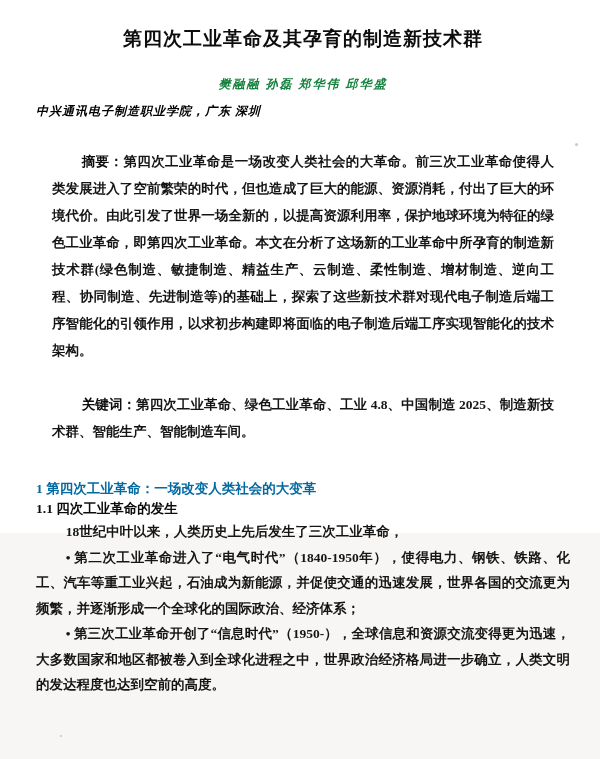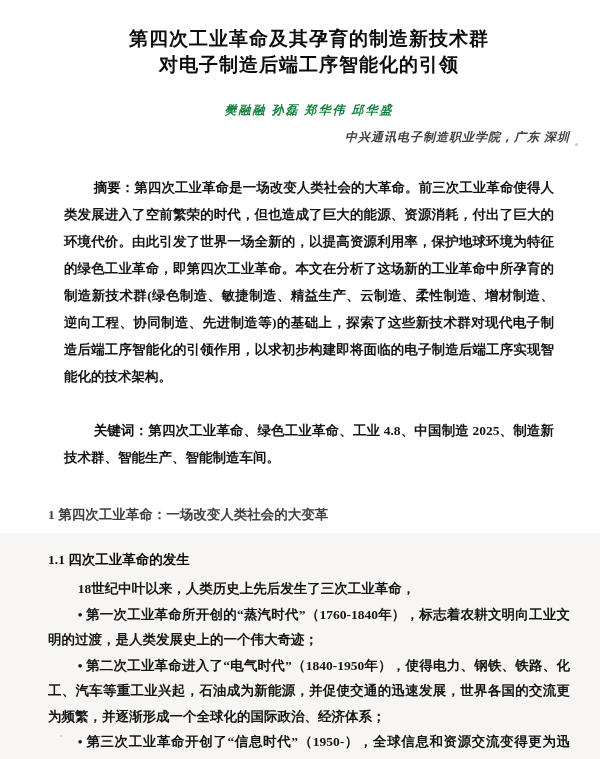--- a/index.html
+++ b/index.html
@@ -7,21 +7,21 @@
     width:600px;height:759px;
     background:#f7f6f4;
     font-family:"Liberation Serif","DejaVu Serif",serif;
     color:#141414;
     overflow:hidden;
   }
   .page{
     box-sizing:border-box;
     width:600px;height:533px;
     background:#ffffff;
-    padding:26px 30px 10px 48px;
+    padding:26px 30px 10px 36px;
     position:relative;
   }
   
   .title{
     text-align:center;
     font-weight:bold;
     font-size:19px;
     line-height:26px;
     letter-spacing:1px;
     margin:0 0 2px 0;
@@ -31,103 +31,101 @@
   .authors{
     text-align:center;
     font-style:italic;
     font-weight:bold;
     font-size:12px;
     letter-spacing:2px;
     margin-top:24px;
     color:#15803d;
   }
   .affiliation{
-    text-align:right;
+    text-align:left;
     font-style:italic;
     font-weight:bold;
     font-size:12px;
     letter-spacing:1px;
     margin-top:10px;
-    color:#404040;
+    color:#000000;
   }
   
   .para{
     font-size:13.5px;
     line-height:27px;
     text-align:justify;
     margin:16px;
     font-weight:600;
     color:#151515;
   }
   .abstract{margin-top:28px;text-indent:2.2em;}
   .keywords{margin-top:27px;text-indent:2.2em;}
   .bold-label{font-weight:bold;color:#0c0c0c;}
   
   .sec-h1{
     font-size:13.5px;
     font-weight:bold;
     margin:34px 0 0 0;
     line-height:20px;
-    color:#404040;
+    color:#0369a1;
   }
   .sec-h2{
     font-size:13.5px;
     font-weight:bold;
-    margin:25px 0 0 0;
+    margin:0 0 0 0;
     line-height:20px;
     color:#0c0c0c;
   }
   
   .body-para{
     font-size:13.5px;
     line-height:25.5px;
     text-align:justify;
     margin:0;
     font-weight:600;
     text-indent:2.2em;
     color:#151515;
   }
-  .body-para.first{margin-top:6px;}
+  .body-para.first{}
   
   .speck{
     position:absolute;
     background:#9a9a9a;
     border-radius:50%;
   }
   .speck.a{width:3px;height:3px;right:22px;top:143px;opacity:.55;}
   .speck.b{width:2px;height:2px;left:60px;top:735px;opacity:.5;}
 </style>
 </head>
 <body>
 
 <div class="page">
 
   <h1 class="title">
     <span>第四次工业革命及其孕育的制造新技术群</span><br>
-    <span>对电子制造后端工序智能化的引领</span>
   </h1>
 
   <div class="authors">樊融融  孙磊  郑华伟  邱华盛</div>
 
   <div class="affiliation">中兴通讯电子制造职业学院，广东  深圳</div>
 
   <p class="para abstract">
     <span class="bold-label">摘要：</span><span>第四次工业革命是一场改变人类社会的大革命。前三次工业革命使得人类发展进入了空前繁荣的时代，但也造成了巨大的能源、资源消耗，付出了巨大的环境代价。由此引发了世界一场全新的，以提高资源利用率，保护地球环境为特征的绿色工业革命，即第四次工业革命。本文在分析了这场新的工业革命中所孕育的制造新技术群(绿色制造、敏捷制造、精益生产、云制造、柔性制造、增材制造、逆向工程、协同制造、先进制造等)的基础上，探索了这些新技术群对现代电子制造后端工序智能化的引领作用，以求初步构建即将面临的电子制造后端工序实现智能化的技术架构。</span>
   </p>
 
   <p class="para keywords">
     <span class="bold-label">关键词：</span><span>第四次工业革命、绿色工业革命、工业 4.8、中国制造 2025、制造新技术群、智能生产、智能制造车间。</span>
   </p>
 
   <h2 class="sec-h1">1 第四次工业革命：一场改变人类社会的大变革</h2>
 
   <h3 class="sec-h2">1.1 四次工业革命的发生</h3>
 
   <p class="body-para first">18世纪中叶以来，人类历史上先后发生了三次工业革命，</p>
 
-  <p class="body-para">•  第一次工业革命所开创的“蒸汽时代”（1760-1840年），标志着农耕文明向工业文明的过渡，是人类发展史上的一个伟大奇迹；</p>
   <p class="body-para">•  第二次工业革命进入了“电气时代”（1840-1950年），使得电力、钢铁、铁路、化工、汽车等重工业兴起，石油成为新能源，并促使交通的迅速发展，世界各国的交流更为频繁，并逐渐形成一个全球化的国际政治、经济体系；</p>
   <p class="body-para">•  第三次工业革命开创了“信息时代”（1950-），全球信息和资源交流变得更为迅速，大多数国家和地区都被卷入到全球化进程之中，世界政治经济格局进一步确立，人类文明的发达程度也达到空前的高度。</p>
 
   <span class="speck a"></span>
   <span class="speck b"></span>
 
 </div>
 
 </body></html>

